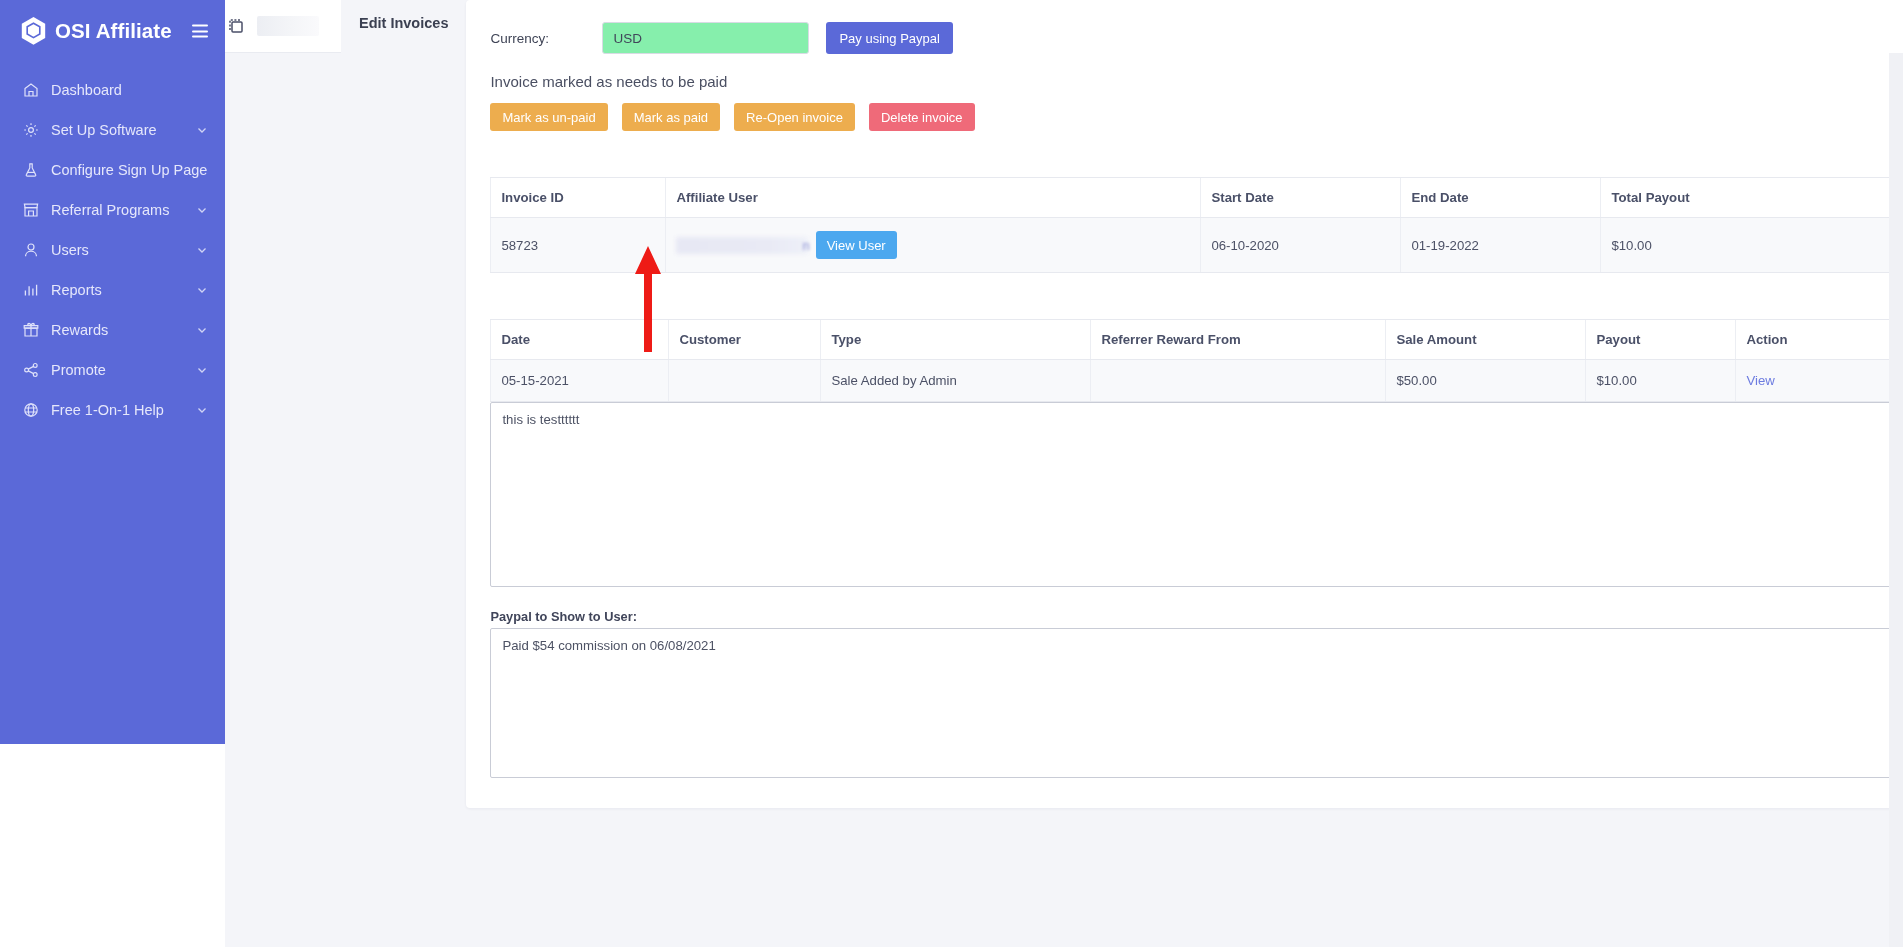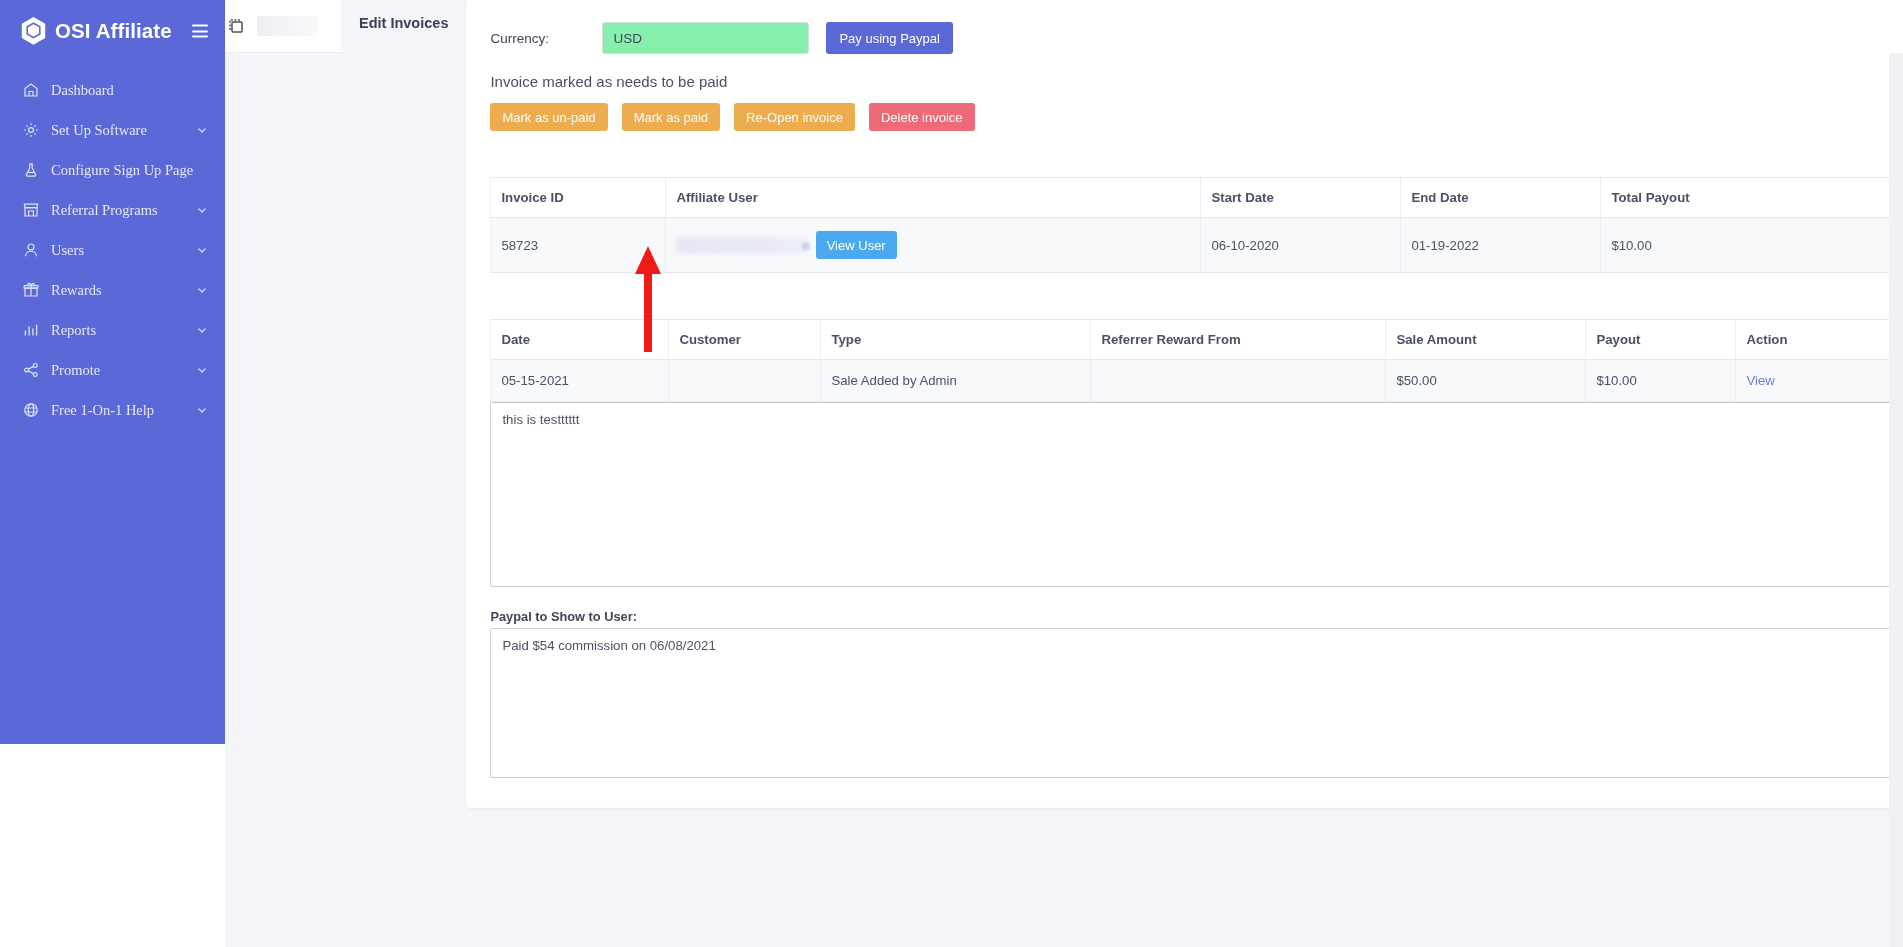--- a/index.html
+++ b/index.html
@@ -28,21 +28,21 @@
     color: #ffffff; font-size: 20.5px; font-weight: bold;
     letter-spacing: .1px; white-space: nowrap;
   }
   .hamburger {
     position: absolute; right: 17px; top: 50%; transform: translateY(-50%);
     width: 16px; height: 13px; cursor: pointer;
     display: flex; flex-direction: column; justify-content: space-between;
   }
   .hamburger span { display: block; height: 2px; background: #ffffff; border-radius: 1px; }
 
-  .nav { padding-top: 8px; font-family: Liberation Serif, serif; }
+  .nav { padding-top: 8px; }
   .nav-item {
     display: flex; align-items: center;
     height: 40px; padding: 0 18px 0 21px;
     color: #e5e7fb; font-size: 14.5px;
     cursor: pointer; position: relative;
     white-space: nowrap;
   }
   .nav-icon {
     width: 19px; height: 19px; margin-right: 11px; flex: none;
     display: flex; align-items: center; justify-content: center;
@@ -270,41 +270,41 @@
         <span class="nav-label">Users</span>
         <span class="nav-caret">
           <svg viewBox="0 0 10 10" fill="none" stroke="currentColor" stroke-width="1.3">
               <path d="M1.5 3.5 5 7l3.5-3.5"></path>
             </svg>
         </span>
       </div>
 
       <div class="nav-item">
         <span class="nav-icon">
+          <svg viewBox="0 0 16 16" fill="none" stroke="currentColor" stroke-width="1.3">
+            <path d="M2.4 13.6V8.4M6.1 13.6V4.2M9.9 13.6V6.6M13.6 13.6V2.8"></path>
+          </svg>
+        </span>
+        <span class="nav-label">Reports</span>
+        <span class="nav-caret">
+          <svg viewBox="0 0 10 10" fill="none" stroke="currentColor" stroke-width="1.3">
+              <path d="M1.5 3.5 5 7l3.5-3.5"></path>
+            </svg>
+        </span>
+      </div>
+
+      <div class="nav-item">
+        <span class="nav-icon">
           <svg viewBox="0 0 16 16" fill="none" stroke="currentColor" stroke-width="1.2">
             <path d="M2 6.2h12V14H2z"></path>
               <path d="M1.2 3.6h13.6v2.6H1.2zM8 3.6V14"></path>
             <path d="M8 3.6S6.9 1 5.4 1.6C4.2 2.1 4.7 3.6 8 3.6zM8 3.6S9.1 1 10.6 1.6c1.2.5.7 2-2.6 2z"></path>
           </svg>
         </span>
         <span class="nav-label">Rewards</span>
-        <span class="nav-caret">
-          <svg viewBox="0 0 10 10" fill="none" stroke="currentColor" stroke-width="1.3">
-              <path d="M1.5 3.5 5 7l3.5-3.5"></path>
-            </svg>
-        </span>
-      </div>
-
-      <div class="nav-item">
-        <span class="nav-icon">
-          <svg viewBox="0 0 16 16" fill="none" stroke="currentColor" stroke-width="1.3">
-            <path d="M2.4 13.6V8.4M6.1 13.6V4.2M9.9 13.6V6.6M13.6 13.6V2.8"></path>
-          </svg>
-        </span>
-        <span class="nav-label">Reports</span>
         <span class="nav-caret">
           <svg viewBox="0 0 10 10" fill="none" stroke="currentColor" stroke-width="1.3">
               <path d="M1.5 3.5 5 7l3.5-3.5"></path>
             </svg>
         </span>
       </div>
 
       <div class="nav-item">
         <span class="nav-icon">
           <svg viewBox="0 0 16 16" fill="none" stroke="currentColor" stroke-width="1.2">

